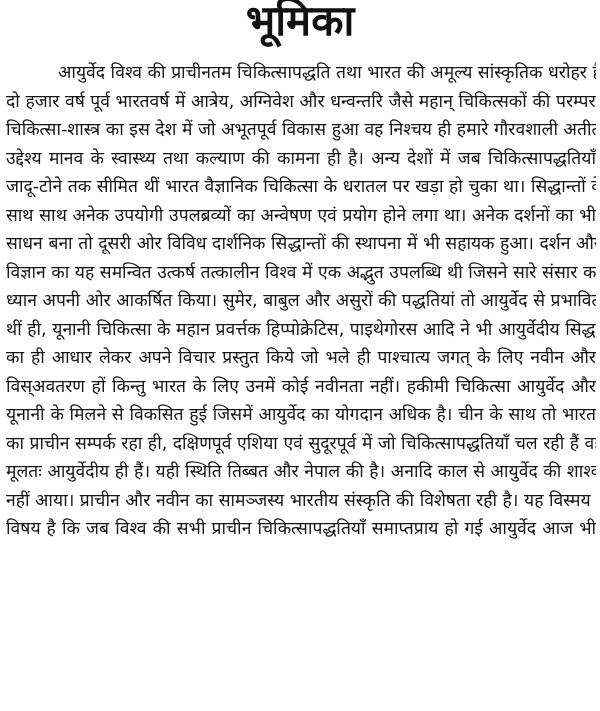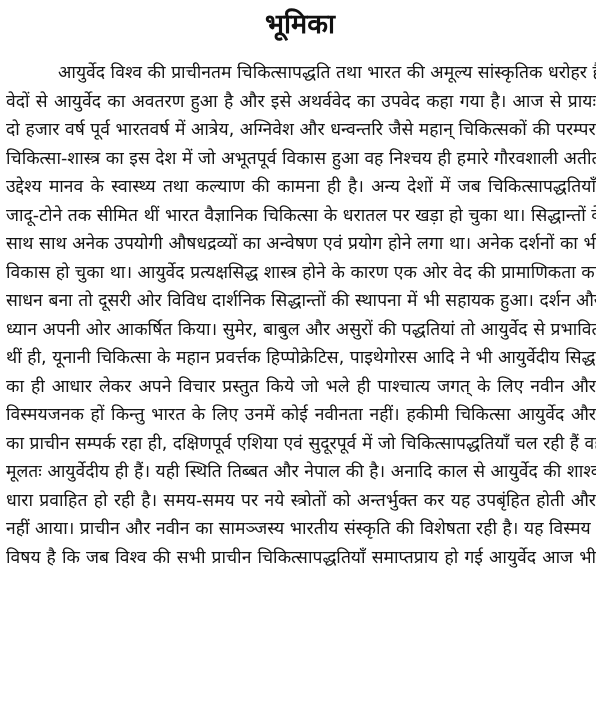--- a/index.html
+++ b/index.html
@@ -1,52 +1,51 @@
 <!DOCTYPE html>
 <html><head>
 <meta charset="utf-8">
 <style>
   html, body { margin: 0; padding: 0; background: #ffffff; }
   body { width: 600px; height: 711px; overflow: hidden; position: relative; }
   .page { position: absolute; left: 0; top: 0; width: 600px; height: 711px; background: #ffffff; }
   .title {
     position: absolute; left: 0; top: 2px; width: 600px; text-align: center;
-    font-family: Liberation Sans, sans-serif; font-size: 27px; font-weight: bold;
+    font-family: Liberation Mono, monospace; font-size: 42px; font-weight: bold;
     color: #111; line-height: 44px;
   }
   .body {
     position: absolute; left: 6px; top: 58px; width: 590px;
   }
   .line {
     height: 28.5px; line-height: 28.5px;
     font-family: "DejaVu Sans", sans-serif; font-size: 17.5px; color: #141414;
     white-space: nowrap; text-align: justify; text-align-last: justify;
     overflow: hidden;
   }
   .line.first { padding-left: 52px; }
 </style>
 </head>
 <body>
 
 <div class="page">
   <div class="title">भूमिका</div>
   <div class="body">
     <div class="line first">आयुर्वेद विश्व की प्राचीनतम चिकित्सापद्धति तथा भारत की अमूल्य सांस्कृतिक धरोहर है।</div>
-    <div class="line">वेदों से आयुर्वेद का अवतरण हुआ है और इसे अथर्ववेद का उपवेद कहा गया है। आज से प्रायः</div>
     <div class="line">दो हजार वर्ष पूर्व भारतवर्ष में आत्रेय, अग्निवेश और धन्वन्तरि जैसे महान् चिकित्सकों की परम्परा</div>
     <div class="line">चिकित्सा-शास्त्र का इस देश में जो अभूतपूर्व विकास हुआ वह निश्चय ही हमारे गौरवशाली अतीत</div>
     <div class="line">उद्देश्य मानव के स्वास्थ्य तथा कल्याण की कामना ही है। अन्य देशों में जब चिकित्सापद्धतियाँ</div>
     <div class="line">जादू-टोने तक सीमित थीं भारत वैज्ञानिक चिकित्सा के धरातल पर खड़ा हो चुका था। सिद्धान्तों के</div>
-    <div class="line">साथ साथ अनेक उपयोगी औषधद्रव्यों का अन्वेषण एवं प्रयोग होने लगा था। अनेक दर्शनों का भी</div>
-    <div class="line">विकास हो चुका था। आयुर्वेद प्रत्यक्षसिद्ध शास्त्र होने के कारण एक ओर वेद की प्रामाणिकता का</div>
+    <div class="line">साथ साथ अनेक उपयोगी उपलब्रव्यों का अन्वेषण एवं प्रयोग होने लगा था। अनेक दर्शनों का भी</div>
     <div class="line">साधन बना तो दूसरी ओर विविध दार्शनिक सिद्धान्तों की स्थापना में भी सहायक हुआ। दर्शन और</div>
+    <div class="line">विज्ञान का यह समन्वित उत्कर्ष तत्कालीन विश्व में एक अद्भुत उपलब्धि थी जिसने सारे संसार का</div>
     <div class="line">ध्यान अपनी ओर आकर्षित किया। सुमेर, बाबुल और असुरों की पद्धतियां तो आयुर्वेद से प्रभावित</div>
     <div class="line">थीं ही, यूनानी चिकित्सा के महान प्रवर्त्तक हिप्पोक्रेटिस, पाइथेगोरस आदि ने भी आयुर्वेदीय सिद्धान्तों</div>
     <div class="line">का ही आधार लेकर अपने विचार प्रस्तुत किये जो भले ही पाश्चात्य जगत् के लिए नवीन और</div>
-    <div class="line">विस्मयजनक हों किन्तु भारत के लिए उनमें कोई नवीनता नहीं। हकीमी चिकित्सा आयुर्वेद और</div>
+    <div class="line">विस्अवतरण हों किन्तु भारत के लिए उनमें कोई नवीनता नहीं। हकीमी चिकित्सा आयुर्वेद और</div>
+    <div class="line">यूनानी के मिलने से विकसित हुई जिसमें आयुर्वेद का योगदान अधिक है। चीन के साथ तो भारत</div>
     <div class="line">का प्राचीन सम्पर्क रहा ही, दक्षिणपूर्व एशिया एवं सुदूरपूर्व में जो चिकित्सापद्धतियाँ चल रही हैं वह</div>
     <div class="line">मूलतः आयुर्वेदीय ही हैं। यही स्थिति तिब्बत और नेपाल की है। अनादि काल से आयुर्वेद की शाश्वत</div>
-    <div class="line">धारा प्रवाहित हो रही है। समय-समय पर नये स्त्रोतों को अन्तर्भुक्त कर यह उपबृंहित होती और</div>
     <div class="line">नहीं आया। प्राचीन और नवीन का सामञ्जस्य भारतीय संस्कृति की विशेषता रही है। यह विस्मय का</div>
     <div class="line">विषय है कि जब विश्व की सभी प्राचीन चिकित्सापद्धतियाँ समाप्तप्राय हो गई आयुर्वेद आज भी</div>
 
   </div>
 </div>
 
 </body></html>

